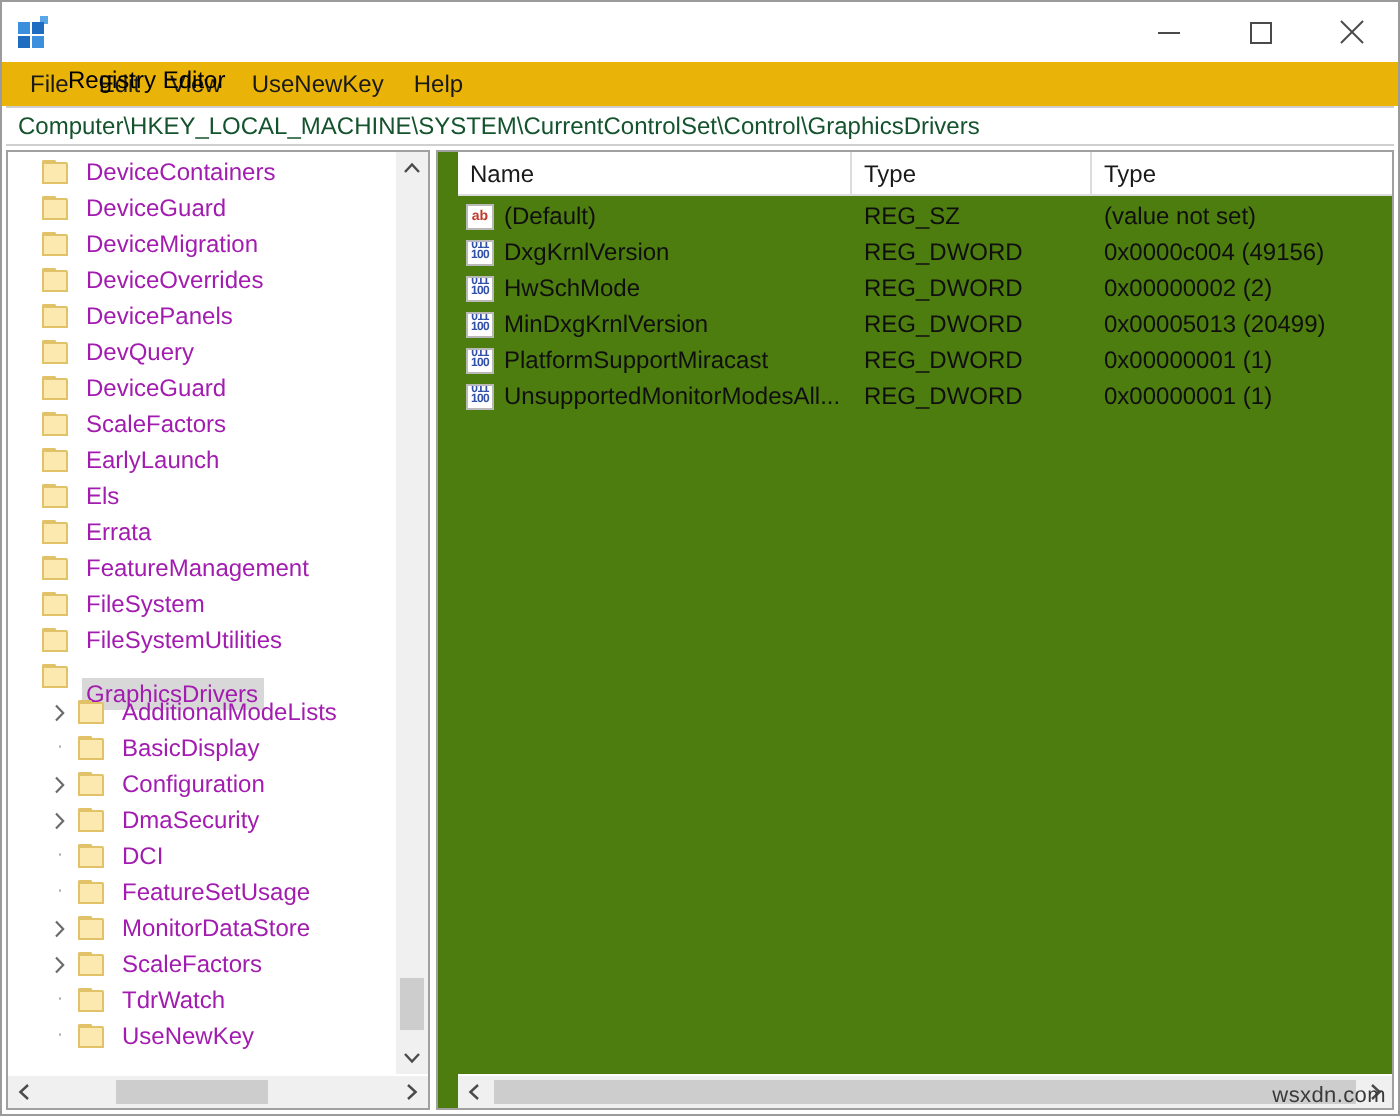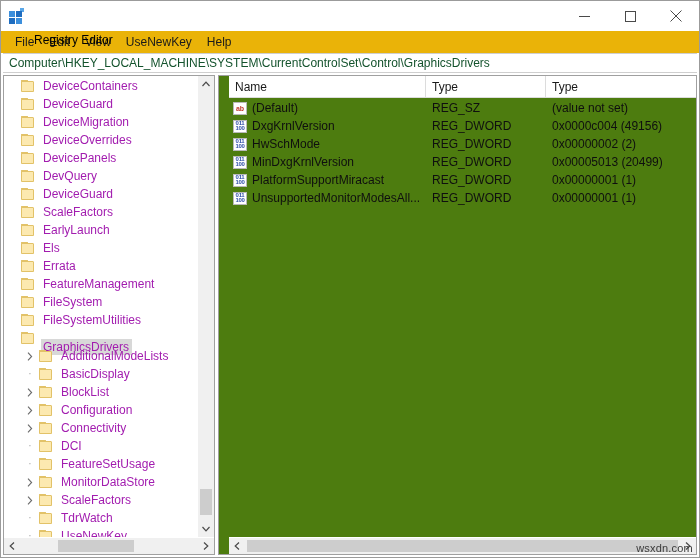--- a/index.html
+++ b/index.html
@@ -570,45 +570,33 @@
             <div class="tree-row indent-1">
               <div class="twisty">
                 <svg width="6" height="9" viewBox="0 0 6 9">
                   <polyline points="1,0.7 4.6,4.5 1,8.3" fill="none" stroke="#6b6b6b" stroke-width="1.1"></polyline>
                 </svg>
               </div>
               <div class="folder">
                 <div class="fflap"></div>
                 <div class="fbody"></div>
               </div>
-              <div class="tree-label">BlockList</div>
+              <div class="tree-label">Configuration</div>
             </div>
             <div class="tree-row indent-1">
               <div class="twisty">
                 <svg width="6" height="9" viewBox="0 0 6 9">
                   <polyline points="1,0.7 4.6,4.5 1,8.3" fill="none" stroke="#6b6b6b" stroke-width="1.1"></polyline>
                 </svg>
               </div>
               <div class="folder">
                 <div class="fflap"></div>
                 <div class="fbody"></div>
               </div>
-              <div class="tree-label">Configuration</div>
-            </div>
-            <div class="tree-row indent-1">
-              <div class="twisty">
-                <svg width="6" height="9" viewBox="0 0 6 9">
-                  <polyline points="1,0.7 4.6,4.5 1,8.3" fill="none" stroke="#6b6b6b" stroke-width="1.1"></polyline>
-                </svg>
-              </div>
-              <div class="folder">
-                <div class="fflap"></div>
-                <div class="fbody"></div>
-              </div>
-              <div class="tree-label">Connectivity</div>
+              <div class="tree-label">DmaSecurity</div>
             </div>
             <div class="tree-row indent-1">
               <div class="dotline">·</div>
               <div class="folder">
                 <div class="fflap"></div>
                 <div class="fbody"></div>
               </div>
               <div class="tree-label">DCI</div>
             </div>
             <div class="tree-row indent-1">

